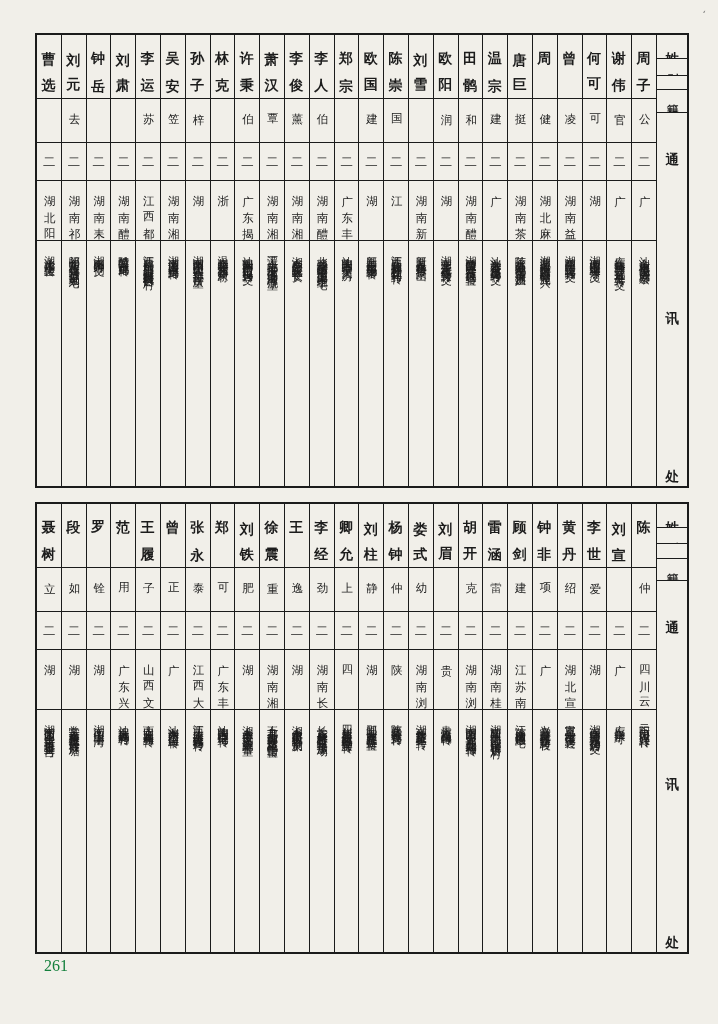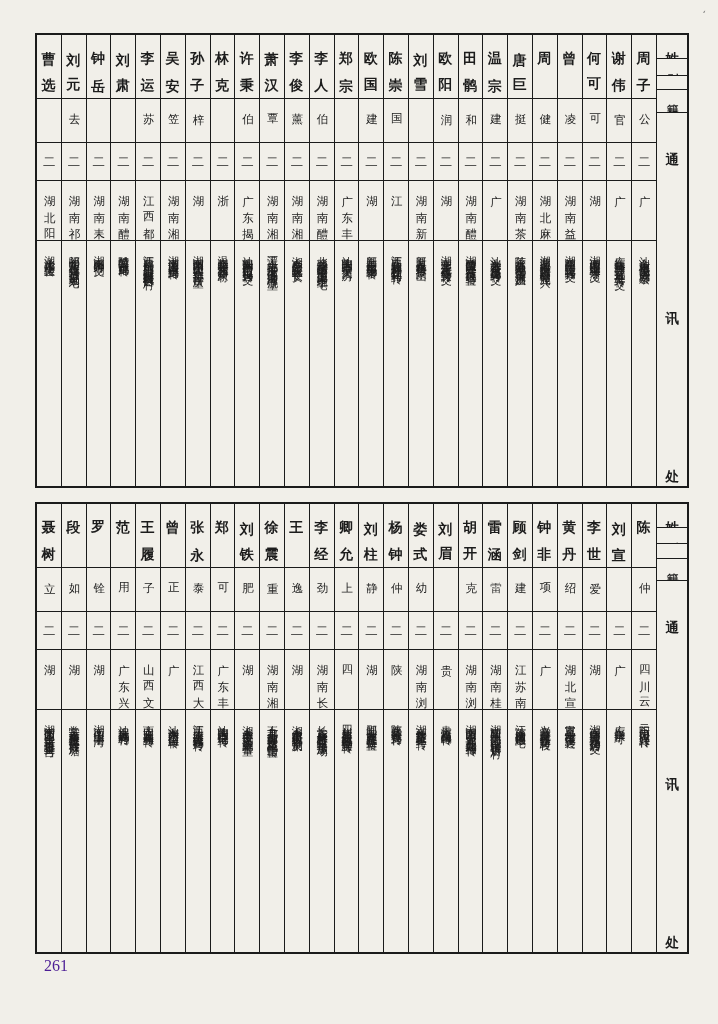--- a/index.html
+++ b/index.html
@@ -59,21 +59,21 @@
     height:calc(100% - 56px);
     margin:28px 0;
     text-align:justify;
     text-align-last:justify;
     letter-spacing:0;
   }
 
   .page-number {
     position:absolute; left:44px; top:957px;
     font-family:"Liberation Serif", serif;
-    font-size:16px; color:#4c1d95;
+    font-size:16px; color:#15803d;
   }
   .scan-artifact {
     position:absolute; right:12px; top:4px;
     font-size:10px; color:#777; transform:rotate(15deg);
   }
 </style>
 </head>
 <body>
 
 <div class="page">

